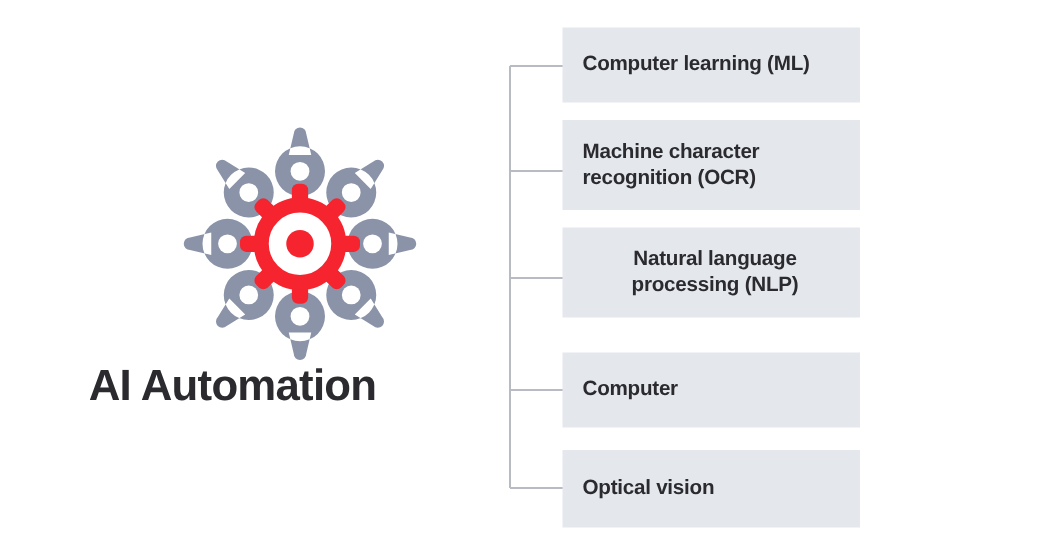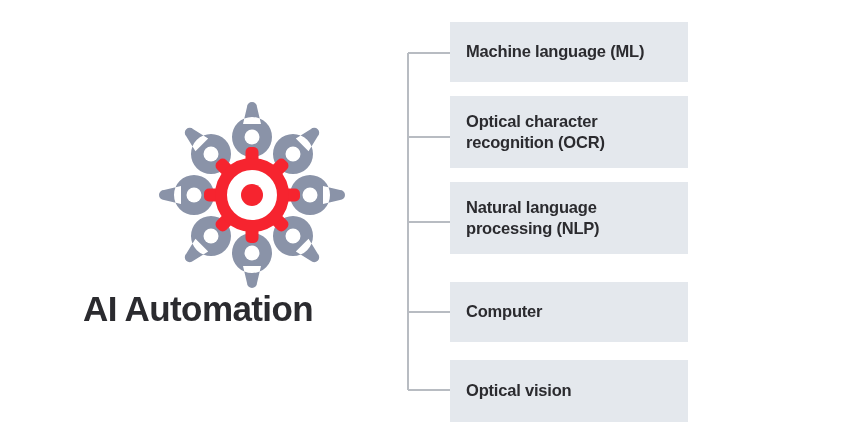--- a/index.html
+++ b/index.html
@@ -15,21 +15,21 @@
     position: relative;
     width: 848px;
     height: 444px;
     background: #ffffff;
     overflow: hidden;
   }
 
   
   #left-panel {
     position: absolute;
-    left: 12px;
+    left: 0;
     top: 0;
     width: 400px;
     height: 444px;
   }
   #icon-wrap {
     position: absolute;
     left: 140px;
     top: 95px;
     width: 200px;
     height: 200px;
@@ -173,26 +173,26 @@
           <line x1="8" y1="137" x2="50" y2="137"></line>
           <line x1="8" y1="222" x2="50" y2="222"></line>
           <line x1="8" y1="312" x2="50" y2="312"></line>
           <line x1="8" y1="390" x2="50" y2="390"></line>
         </g>
     </svg>
   </div>
 
   <div id="branch-list">
       <div class="branch-box" style="top: 22px; height: 60px; background: rgb(228, 232, 237);">
-        <div class="branch-label" style="color: rgb(43, 43, 47);">Machine language (ML)</div>
+        <div class="branch-label" style="color: rgb(43, 43, 47);">Computer learning (ML)</div>
       </div>
       <div class="branch-box" style="top: 96px; height: 72px; background: rgb(228, 232, 237);">
-        <div class="branch-label" style="color: rgb(43, 43, 47);">Optical character recognition (OCR)</div>
-      </div>
-      <div class="branch-box" style="top: 182px; height: 72px; background: rgb(228, 232, 237);">
+        <div class="branch-label" style="color: rgb(43, 43, 47);">Machine character recognition (OCR)</div>
+      </div>
+      <div class="branch-box" style="top: 182px; height: 72px; background: rgb(228, 232, 237); text-align: center;">
         <div class="branch-label" style="color: rgb(43, 43, 47);">Natural language processing (NLP)</div>
       </div>
       <div class="branch-box" style="top: 282px; height: 60px; background: rgb(228, 232, 237);">
         <div class="branch-label" style="color: rgb(43, 43, 47);">Computer</div>
       </div>
       <div class="branch-box" style="top: 360px; height: 62px; background: rgb(228, 232, 237);">
         <div class="branch-label" style="color: rgb(43, 43, 47);">Optical vision</div>
       </div>
     </div>
 

